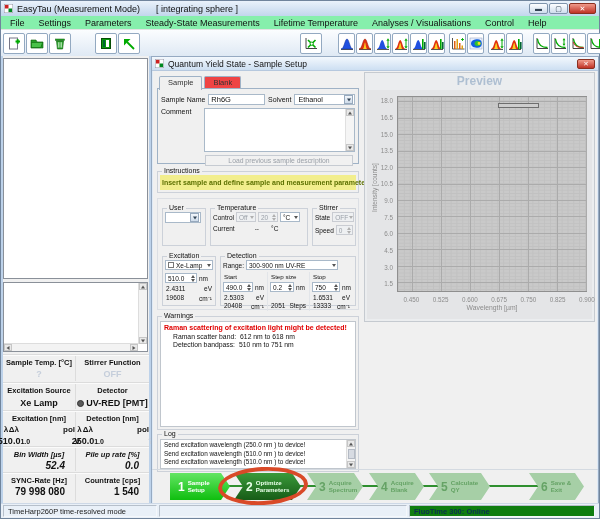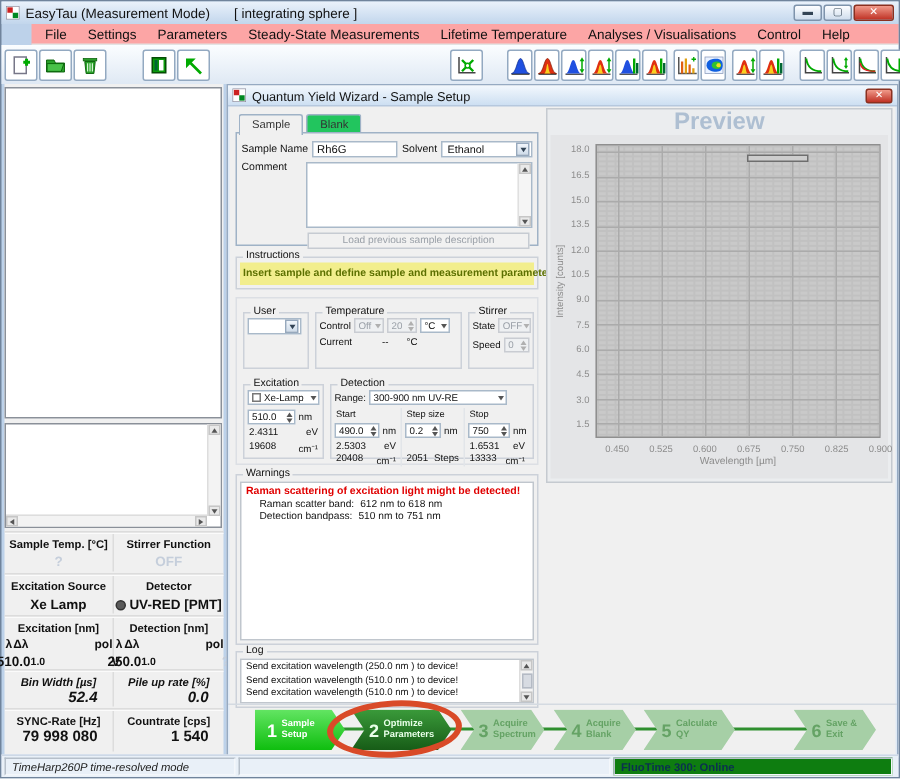--- a/index.html
+++ b/index.html
@@ -11,22 +11,22 @@
   .titlebar { position:absolute; top:0; left:0; right:0; height:15px; display:flex; align-items:center; gap:4px;
               padding:0 3px; background:linear-gradient(#eaf2fb,#c2d6ec); font-size:9px; }
   .appicon svg { width:9px; height:9px; display:block; }
   .title-mode { margin-left:12px; }
   .winbtns { margin-left:auto; display:flex; gap:1px; }
   .wbtn { width:19px; height:11px; border:1px solid #7e93ab; border-radius:2px;
           background:linear-gradient(#fdfeff,#cfdded); font-size:7px; line-height:9px; text-align:center; color:#345; }
   .wbtn.close { width:27px; background:linear-gradient(#f09a8a,#c03225); color:#fff; border-color:#8a3020; }
 
   
-  .menubar { position:absolute; top:15px; left:0; right:0; height:14px; background:#fca5a5;
-             border-bottom:1px solid #e3e3e3; display:flex; align-items:center; font-size:9px; padding-left:2px;margin-left:20px; }
+  .menubar { position:absolute; top:15px; left:0; right:0; height:14px; background:#86efac;
+             border-bottom:1px solid #e3e3e3; display:flex; align-items:center; font-size:9px; padding-left:2px; }
   .menu-item { padding:0 7px; white-space:nowrap; }
   .toolbar { position:absolute; top:29px; left:0; right:0; height:26px;
              background:linear-gradient(#fbfdff,#dfe9f4); display:flex; align-items:center; }
   .tb-group { display:flex; gap:1px; }
   .tb-btn { width:17px; height:21px; background:#fff; border:1px solid #93a9c1; border-radius:2px;
             display:flex; align-items:center; justify-content:center; }
   .tb-btn.wide { width:22px; }
   .tb-btn svg { width:14px; height:13px; }
 
   
@@ -66,21 +66,21 @@
   
   .wizard { position:absolute; top:55px; left:150px; width:448px; height:449px; background:#f0f0f0;
             border:1px solid #96aac2; box-shadow:inset 0 0 0 1px #dfeaf6; }
   .wiz-title { position:absolute; top:0; left:0; right:0; height:14px; background:linear-gradient(#f3f8fd,#cddff2);
                border-bottom:1px solid #b6c8de; display:flex; align-items:center; gap:4px; padding:0 3px; font-size:8.5px; }
   .wiz-close { margin-left:auto; width:18px; height:10px; border:1px solid #8a3020; border-radius:2px;
                background:linear-gradient(#f09a8a,#c03225); color:#fff; font-size:6.5px; line-height:8px; text-align:center; }
 
   .wiz-left { position:absolute; left:5px; top:19px; width:202px; height:396px; }
   .tabstrip { position:absolute; top:0; left:2px; height:13px; display:flex; font-size:7.5px; z-index:2; }
-  .tab { padding:1px 8px 0; border:1px solid #9fb2c6; border-bottom:none; background:#22c55e;
+  .tab { padding:1px 8px 0; border:1px solid #9fb2c6; border-bottom:none; background:#ef4444;
          border-radius:2px 2px 0 0; margin-right:2px; color:#333; height:12px; }
   .tab.active { background:#f0f0f0; height:14px; font-weight:normal; }
   .tabpanel { position:absolute; top:12px; left:0; right:0; height:76px; border:1px solid #9fb2c6; background:#f0f0f0; padding:5px 3px 2px; }
   .frow { display:flex; align-items:center; gap:3px; font-size:7px; margin-bottom:3px; }
   .flabel { white-space:nowrap; }
   .input { background:#fff; border:1px solid #a9b9c9; height:11px; font-size:7.5px; padding:0 2px;
            display:flex; align-items:center; }
   .select { display:flex; align-items:center; justify-content:space-between; background:#fff; border:1px solid #a9b9c9;
             height:11px; font-size:7.2px; padding:0 1px 0 3px; }
   .select .arrbtn { width:9px; height:9px; background:linear-gradient(#f2f6fb,#cfdcea); border:1px solid #97a9bd;
@@ -129,21 +129,21 @@
 
   .gb-log { top:358px; left:0; right:0; height:38px; }
   .logbox { position:absolute; inset:4px 2px 2px; background:#fff; border:1px solid #c0c6cd; padding:1px 11px 1px 3px; }
   .log-line { font-size:6.4px; line-height:8.5px; white-space:nowrap; }
   .logscroll { position:absolute; top:0; right:0; bottom:0; width:9px; background:#f3f3f3; border-left:1px solid #ddd;
                display:flex; flex-direction:column; justify-content:space-between; }
   .thumb { width:7px; height:10px; margin:1px auto; background:#d7dbe2; border:1px solid #b4bac4; }
 
   
   .wiz-right { position:absolute; left:212px; top:15px; width:231px; height:250px; background:#ebedef; border:1px solid #c5cad0; }
-  .pv-title { text-align:center; font-weight:bold; font-size:16px; color:#aebfd2; height:15px; line-height:17px; }
+  .pv-title { text-align:center; font-weight:bold; font-size:12px; color:#aebfd2; height:15px; line-height:17px; }
   .chart { position:absolute; left:2px; top:17px; right:2px; bottom:2px; background:#e4e5e7; }
   .plot { position:absolute; left:30px; top:6px; width:190px; height:196px; background:#c9c9c9; border:1px solid #8f8f8f;
           background-image:linear-gradient(to right,#c1c1c1 1px,transparent 1px),
                            linear-gradient(to bottom,#c1c1c1 1px,transparent 1px);
           background-size:5.85px 3.32px; }
   .gridline.h { position:absolute; left:0; right:0; height:1px; background:#ababab; }
   .gridline.v { position:absolute; top:0; bottom:0; width:1px; background:#ababab; }
   .yaxis { position:absolute; left:2px; top:6px; width:26px; height:196px; font-size:6.3px; color:#8c8c8c; }
   .yaxis span { position:absolute; right:2px; transform:translateY(-50%); }
   .xaxis { position:absolute; left:30px; top:204px; width:190px; height:9px; font-size:6.3px; color:#8c8c8c; }
@@ -165,21 +165,21 @@
   .step.current { background:linear-gradient(#3a9a3a,#175c17); color:#e8ffe8; }
   .step.todo { background:#a6cfa6; color:#65a365; }
   .s1 { left:18px; width:60px; } .s2 { left:82px; width:67px; } .s3 { left:155px; width:56px; }
   .s4 { left:217px; width:55px; } .s5 { left:277px; width:61px; } .s6 { left:377px; width:55px; }
   .ellipse { position:absolute; left:66px; top:-3px; width:90px; height:38px; border:4px solid #d94a28;
              border-radius:50%; transform:rotate(-3deg); z-index:3; }
 
   
   .statusbar { position:absolute; left:0; right:0; bottom:0; height:15px; background:#e9f0f8; border-top:1px solid #cdd8e6; font-size:7.5px; }
   .sb-cell { position:absolute; top:1px; bottom:1px; border:1px solid; border-color:#b6bfca #f4f7fb #f4f7fb #b6bfca; padding:1px 4px; color:#222; white-space:nowrap; }
-  .sb1 { left:2px; width:154px;font-style:italic; } .sb2 { left:158px; width:248px; }
+  .sb1 { left:2px; width:154px; } .sb2 { left:158px; width:248px; }
   .sb3 { left:408px; width:186px; background:#0e7d10; color:#0b3050; font-weight:bold; }
 </style>
 </head>
 <body>
 
 <div id="app">
 
   <div class="titlebar">
     <span class="appicon">
       <svg viewBox="0 0 10 10">
@@ -480,21 +480,21 @@
 
   <div class="wizard">
     <div class="wiz-title">
       <span class="appicon">
         <svg viewBox="0 0 10 10">
             <rect width="10" height="10" fill="#fff" stroke="#889"></rect>
             <rect x="1" y="1" width="4" height="4" fill="#c22"></rect>
             <rect x="5" y="5" width="4" height="4" fill="#082"></rect>
           </svg>
       </span>
-      <span>Quantum Yield Wizard - Sample Setup</span>
+      <span>Quantum Yield State - Sample Setup</span>
       <span class="wiz-close">✕</span>
     </div>
 
     <div class="wiz-left">
 
       <div class="tabstrip">
         <span class="tab active">Sample</span>
         <span class="tab">Blank</span>
       </div>
       <div class="tabpanel">

